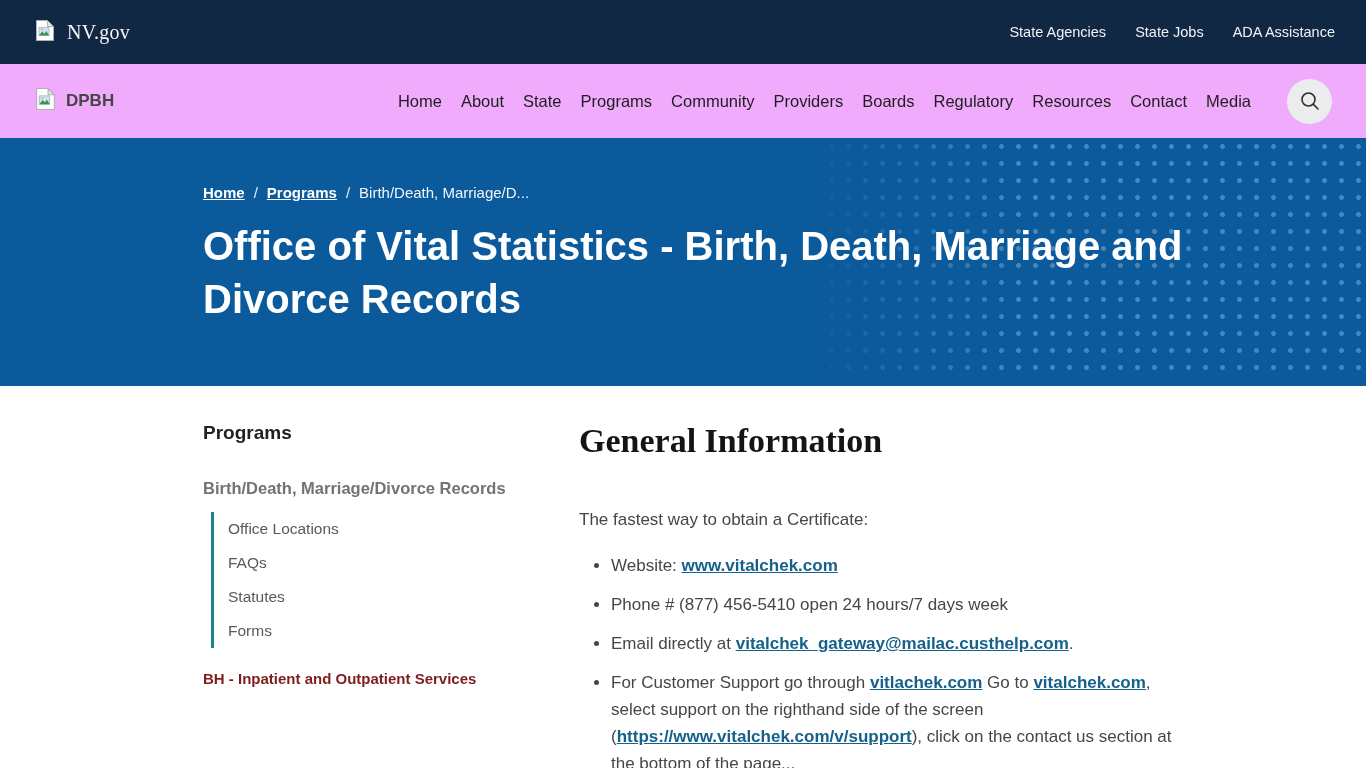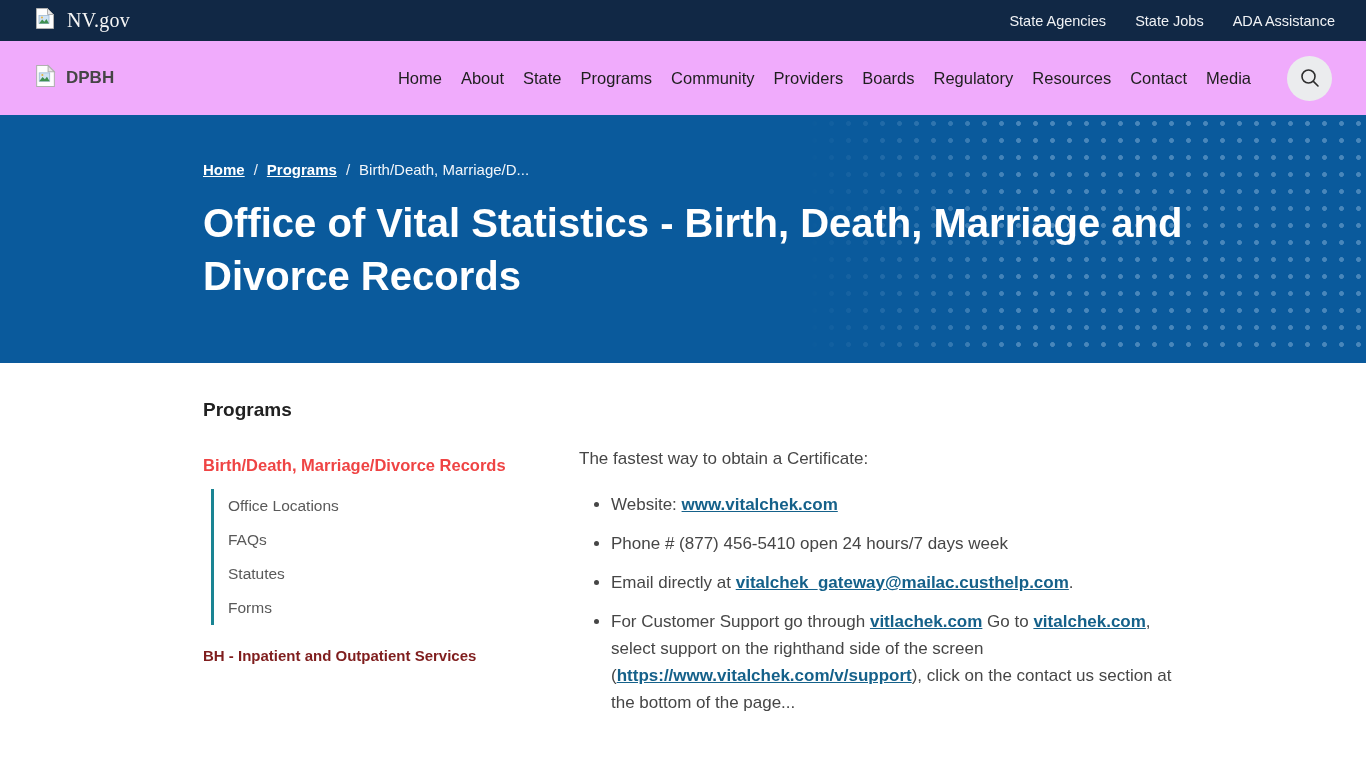--- a/index.html
+++ b/index.html
@@ -1,20 +1,20 @@
 <!DOCTYPE html>
 <html><head>
 <meta charset="utf-8">
 <style>
   * { margin:0; padding:0; box-sizing:border-box; }
   html,body { width:1366px; height:768px; overflow:hidden; background:#fff;
               font-family:"Liberation Sans", sans-serif; }
 
   
-  .topbar { height:41px; background:#112845; display:flex; align-items:center;
+  .topbar { height:64px; background:#112845; display:flex; align-items:center;
             padding:0 31px 0 35px; }
   .topbar-brand { display:flex; align-items:center; gap:12px; cursor:pointer; }
   .topbar-brand-text { font-family:"Liberation Serif", serif; font-size:20px;
             color:#f5f5f5; letter-spacing:.3px; }
   .topbar-spacer { flex:1; }
   .topbar-links { display:flex; align-items:center; gap:29px; }
   .topbar-link { color:#f0f2f5; font-size:14.5px; text-decoration:none; cursor:pointer; }
   .lang-widget { margin-left:16px; height:30px; background:#fff; border:1px solid #9d9d9d;
             display:flex; align-items:center; padding-left:5px; cursor:pointer; }
   .lang-label { font-size:13.5px; color:#111; padding:0 10px 0 7px; }
@@ -48,21 +48,21 @@
   .crumb-current { color:#f2f6fa; }
   .hero-title { margin-top:19px; max-width:1000px;
             font-family:Liberation Sans, sans-serif; font-weight:700;
             font-size:40px; line-height:53px; color:#fff; }
 
   
   .content { display:flex; padding:36px 0 0 203px; }
   .sidebar { width:376px; flex:none; }
   .sidebar-heading { font-size:19px; font-weight:700; color:#212121; }
   .sidebar-active { display:block; margin-top:35px; font-size:16.5px; font-weight:700;
-            color:#ef4444; text-decoration:none; cursor:pointer; }
+            color:#737373; text-decoration:none; cursor:pointer; }
   .sidebar-sublist { margin:14px 0 0 8px; border-left:3px solid #1a8493;
             padding-left:14px; list-style:none; }
   .sidebar-subitem { font-size:15.5px; color:#595959; padding:8px 0; cursor:pointer; }
   .sidebar-bold-item { display:block; margin-top:22px; font-size:15px; font-weight:700;
             color:#7f1d1d; text-decoration:none; cursor:pointer; }
 
   .main { width:600px; }
   .main-heading { font-family:"Liberation Serif", serif; font-weight:700;
             font-size:34px; color:#141414; }
   .main-intro { margin-top:50px; font-size:17px; color:#464646; }
@@ -156,20 +156,21 @@
       <li class="sidebar-subitem">Office Locations</li>
       <li class="sidebar-subitem">FAQs</li>
       <li class="sidebar-subitem">Statutes</li>
       <li class="sidebar-subitem">Forms</li>
     </ul>
     <a class="sidebar-bold-item">BH - Inpatient and Outpatient Services</a>
 
   </aside>
 
   <main class="main">
+    <h2 class="main-heading">General Information</h2>
     <p class="main-intro">The fastest way to obtain a Certificate:</p>
     <ul class="bullet-list">
       <li class="bullet-item">Website: <a class="lnk">www.vitalchek.com</a></li>
       <li class="bullet-item">Phone # (877) 456-5410 open 24 hours/7 days week</li>
       <li class="bullet-item">Email directly at <a class="lnk">vitalchek_gateway@mailac.custhelp.com</a>.</li>
       <li class="bullet-item">For Customer Support go through <a class="lnk">vitlachek.com</a> Go to <a class="lnk">vitalchek.com</a>, select support on the righthand side of the screen (<a class="lnk">https://www.vitalchek.com/v/support</a>), click on the contact us section at the bottom of the page...</li>
     </ul>
   </main>
 
 </div>

